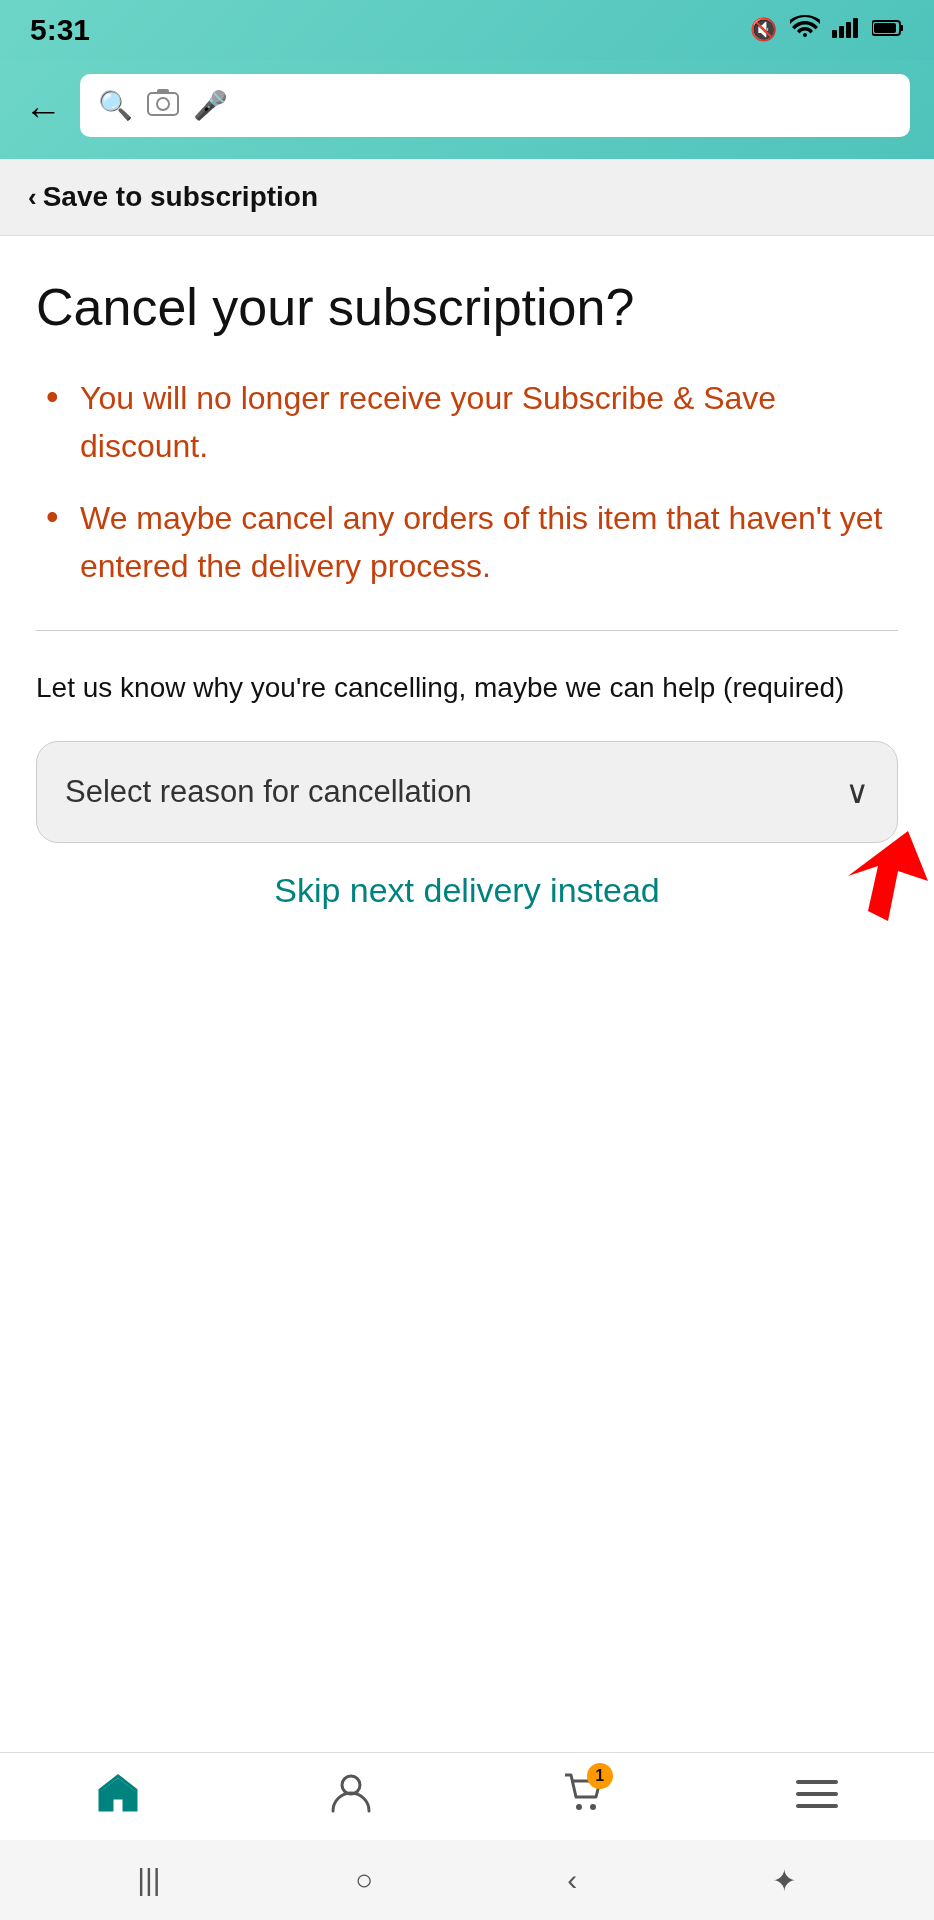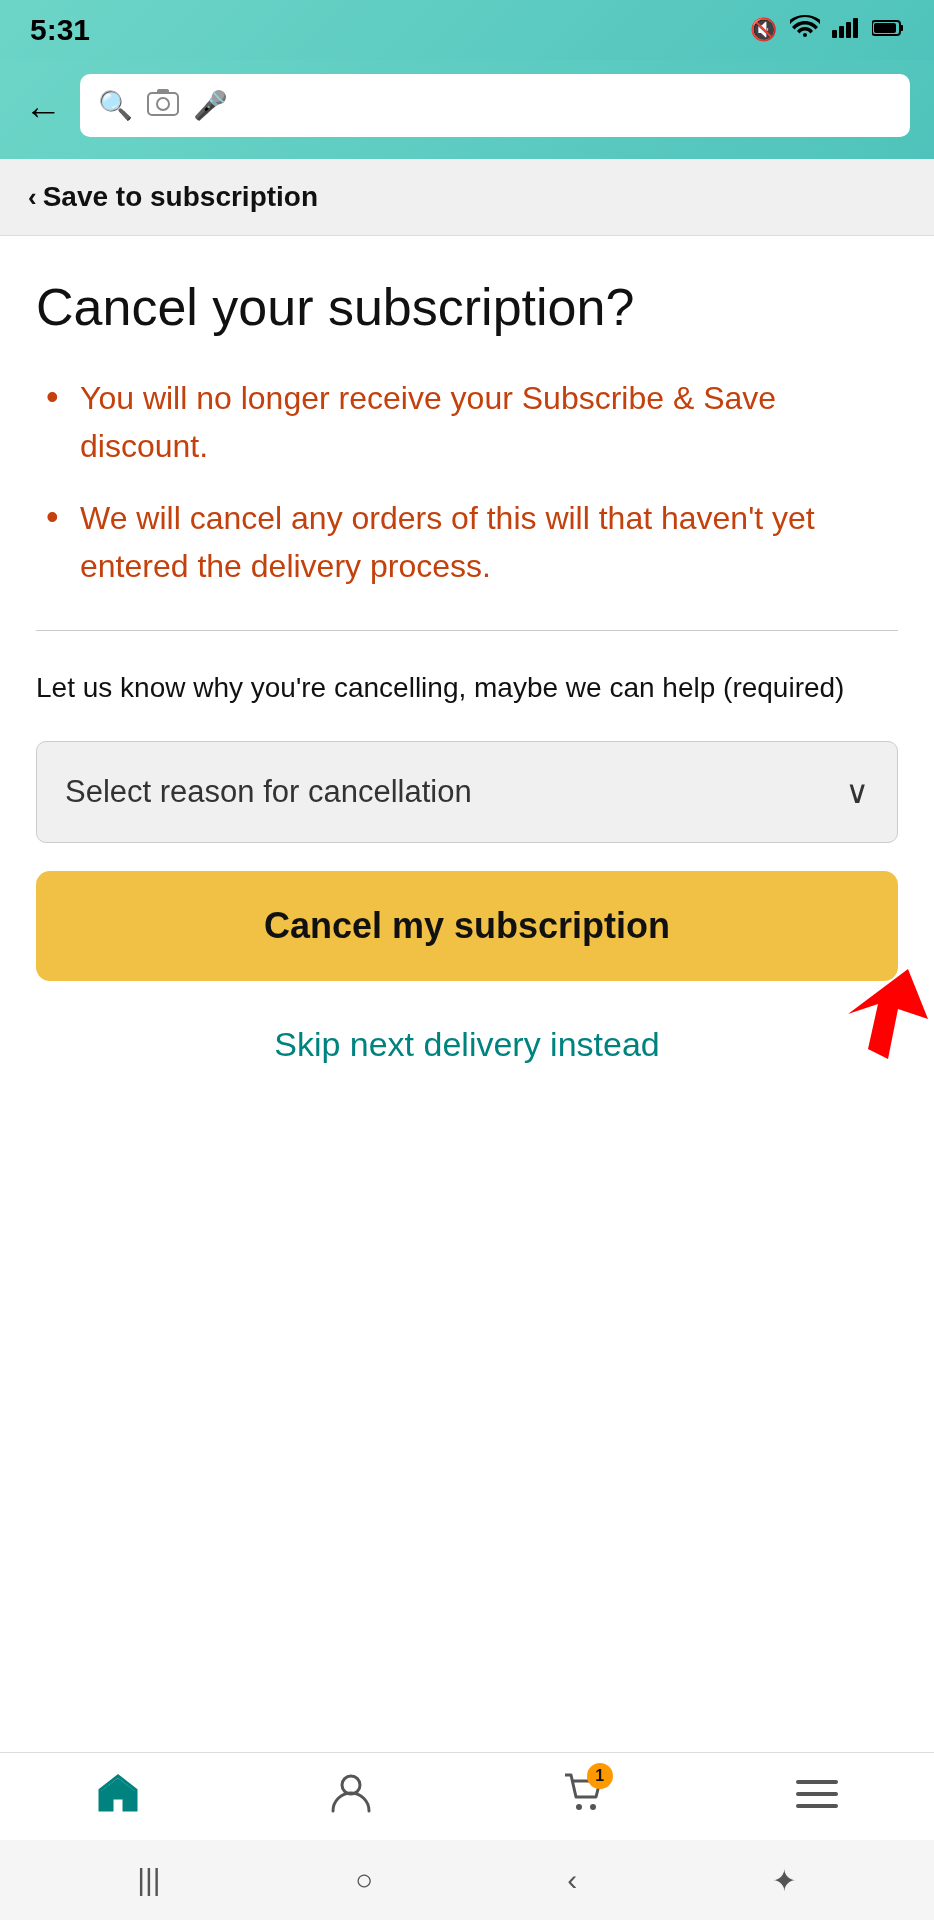--- a/index.html
+++ b/index.html
@@ -143,21 +143,21 @@
       color: #111;
       line-height: 1.5;
       margin-bottom: 32px;
     }
 
     
     .reason-dropdown {
       width: 100%;
       background: #f0f0f0;
       border: 1.5px solid #ccc;
-      border-radius: 10px;
+      border-radius: 22px;
       padding: 28px 28px;
       display: flex;
       align-items: center;
       justify-content: space-between;
       cursor: pointer;
       margin-bottom: 28px;
     }
     .reason-dropdown-text {
       font-size: 31px;
       color: #333;
@@ -349,34 +349,33 @@
     <span>Save to subscription</span>
   </a>
 </div>
 
 <div class="main-content">
 
   <h1 class="page-title">Cancel your subscription?</h1>
 
   <ul class="bullet-list">
     <li>You will no longer receive your Subscribe &amp; Save discount.</li>
-    <li>We will cancel any orders of this will that haven't yet entered the delivery process.</li>
+    <li>We maybe cancel any orders of this item that haven't yet entered the delivery process.</li>
   </ul>
 
   <hr class="divider">
 
   <p class="cancellation-prompt">Let us know why you're cancelling, maybe we can help (required)</p>
 
   <div class="reason-dropdown">
     <span class="reason-dropdown-text">Select reason for cancellation</span>
     <span class="chevron-down">∨</span>
   </div>
 
   <div class="btn-container">
-    <button class="cancel-subscription-btn">Cancel my subscription</button>
     
     <svg class="red-arrow" width="120" height="100" viewBox="0 0 120 100">
       <polygon points="100,10 120,60 90,50 80,100 60,90 70,45 40,55" fill="red"></polygon>
     </svg>
   </div>
 
   <a href="#" class="skip-link">Skip next delivery instead</a>
 
 </div>
 

